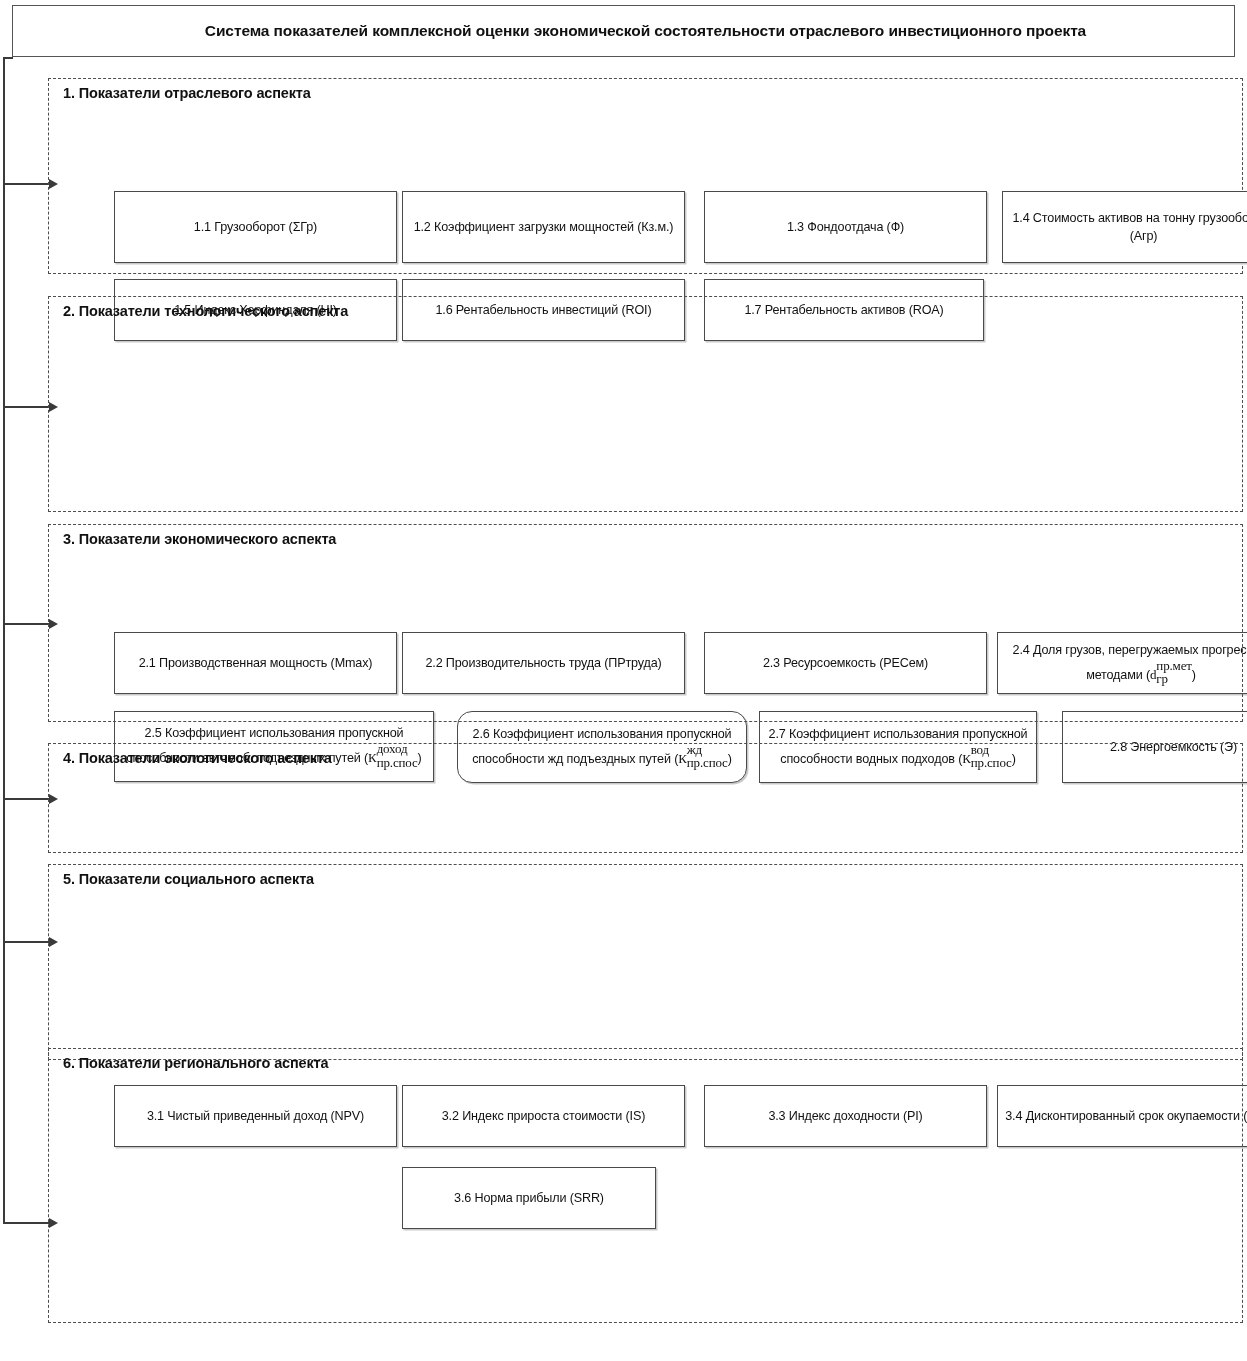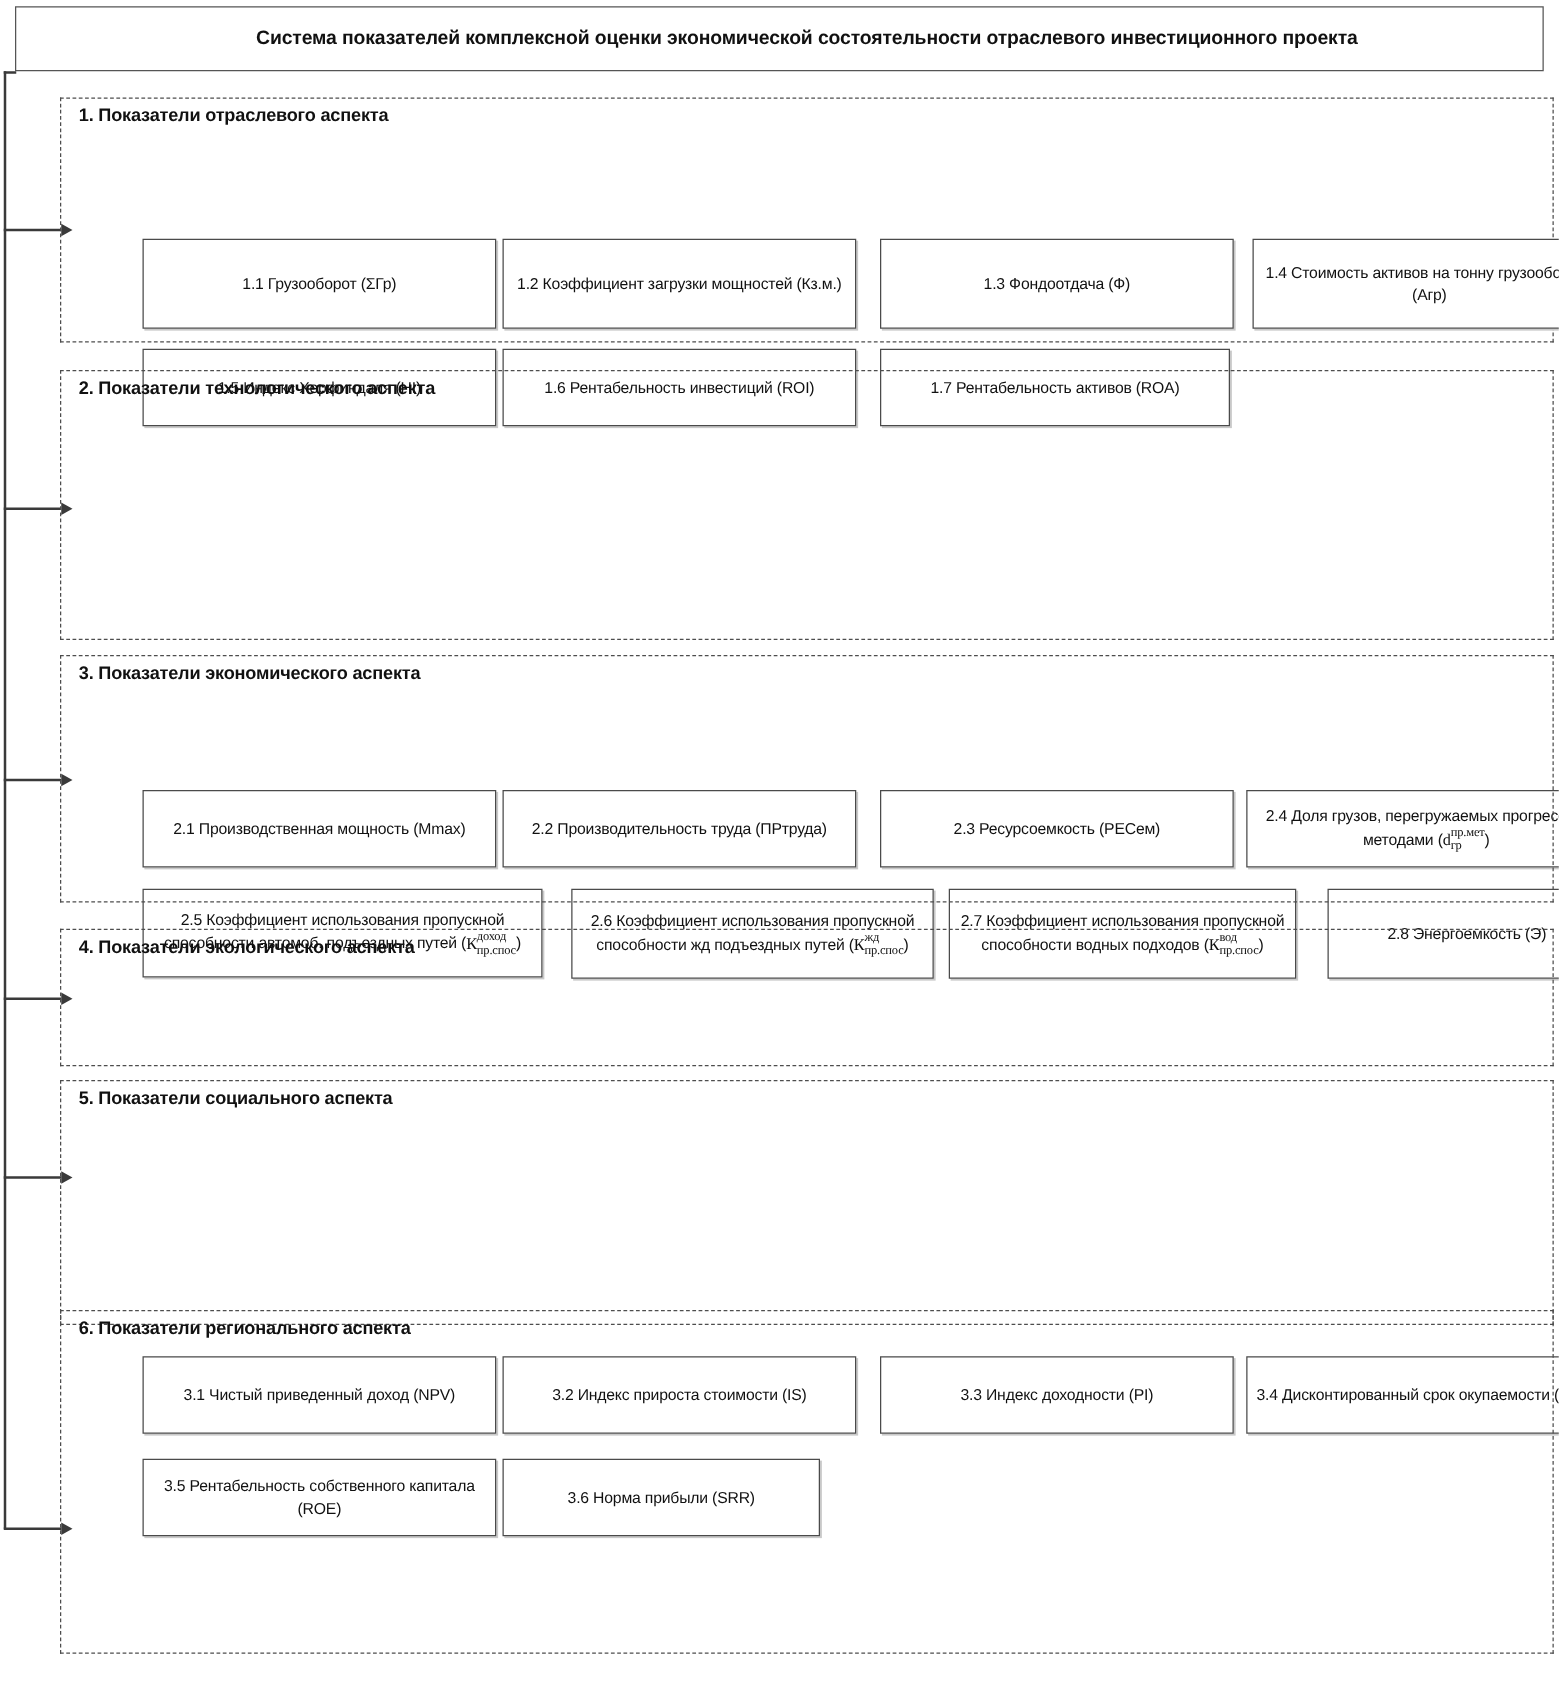--- a/index.html
+++ b/index.html
@@ -82,21 +82,21 @@
     box-shadow:1.5px 1.5px 0 #c9c9c9;
   }
   .ibox span.lbl{display:block;}
 
   
   .f{font-family:"Liberation Serif","DejaVu Serif",serif; font-size:12px;}
   .f .base{font-size:13px;}
   .supsub{
     display:inline-block;
     vertical-align:-0.35em;
-    font-size:10px;
+    font-size:13px;
     line-height:1.02;
     text-align:left;
     font-family:"Liberation Serif","DejaVu Serif",serif;
   }
   .supsub .sup{display:block;}
   .supsub .sub{display:block;}
 </style>
 </head>
 <body>
 
@@ -152,21 +152,21 @@
         </div>
         <div class="ibox" style="left: 655px; top: 335px; width: 283px; height: 62px; align-items: center;">
           <span class="lbl">2.3 Ресурсоемкость (РЕСем)</span>
         </div>
         <div class="ibox" style="left: 948px; top: 335px; width: 288px; height: 62px;">
           <span class="lbl">2.4 Доля грузов, перегружаемых прогрессив. методами (<span class="f"><span class="base">d</span><span class="supsub"><span class="sup">пр.мет</span><span class="sub">гр</span></span></span>)</span>
         </div>
         <div class="ibox" style="left: 65px; top: 414px; width: 320px; height: 71px;">
           <span class="lbl">2.5 Коэффициент использования пропускной способности автомоб. подъездных путей (<span class="f"><span class="base">К</span><span class="supsub"><span class="sup">доход</span><span class="sub">пр.спос</span></span></span>)</span>
         </div>
-        <div class="ibox" style="left: 408px; top: 414px; width: 290px; height: 72px;">
+        <div class="ibox" style="left: 408px; top: 414px; width: 290px; height: 72px; border-radius: 15px;">
           <span class="lbl">2.6 Коэффициент использования пропускной способности жд подъездных путей (<span class="f"><span class="base">К</span><span class="supsub"><span class="sup">жд</span><span class="sub">пр.спос</span></span></span>)</span>
         </div>
         <div class="ibox" style="left: 710px; top: 414px; width: 278px; height: 72px;">
           <span class="lbl">2.7 Коэффициент использования пропускной способности водных подходов (<span class="f"><span class="base">К</span><span class="supsub"><span class="sup">вод</span><span class="sub">пр.спос</span></span></span>)</span>
         </div>
         <div class="ibox" style="left: 1013px; top: 414px; width: 223px; height: 72px;">
           <span class="lbl">2.8 Энергоемкость (Э)</span>
         </div>
       </div>
       <div class="section" style="top: 524px; height: 198px;">
@@ -176,23 +176,20 @@
         </div>
         <div class="ibox" style="left: 353px; top: 560px; width: 283px; height: 62px;">
           <span class="lbl">3.2 Индекс прироста стоимости (IS)</span>
         </div>
         <div class="ibox" style="left: 655px; top: 560px; width: 283px; height: 62px;">
           <span class="lbl">3.3 Индекс доходности (PI)</span>
         </div>
         <div class="ibox" style="left: 948px; top: 560px; width: 288px; height: 62px;">
           <span class="lbl">3.4 Дисконтированный срок окупаемости (DPP)</span>
         </div>
-        <div class="ibox" style="left: 65px; top: 642px; width: 283px; height: 62px;">
-          <span class="lbl">3.5 Рентабельность собственного капитала (ROE)</span>
-        </div>
         <div class="ibox" style="left: 353px; top: 642px; width: 254px; height: 62px;">
           <span class="lbl">3.6 Норма прибыли (SRR)</span>
         </div>
       </div>
       <div class="section" style="top: 743px; height: 110px;">
         <div class="section-title">4. Показатели экологического аспекта</div>
       </div>
       <div class="section" style="top: 864px; height: 196px;">
         <div class="section-title">5. Показатели социального аспекта</div>
       </div>

